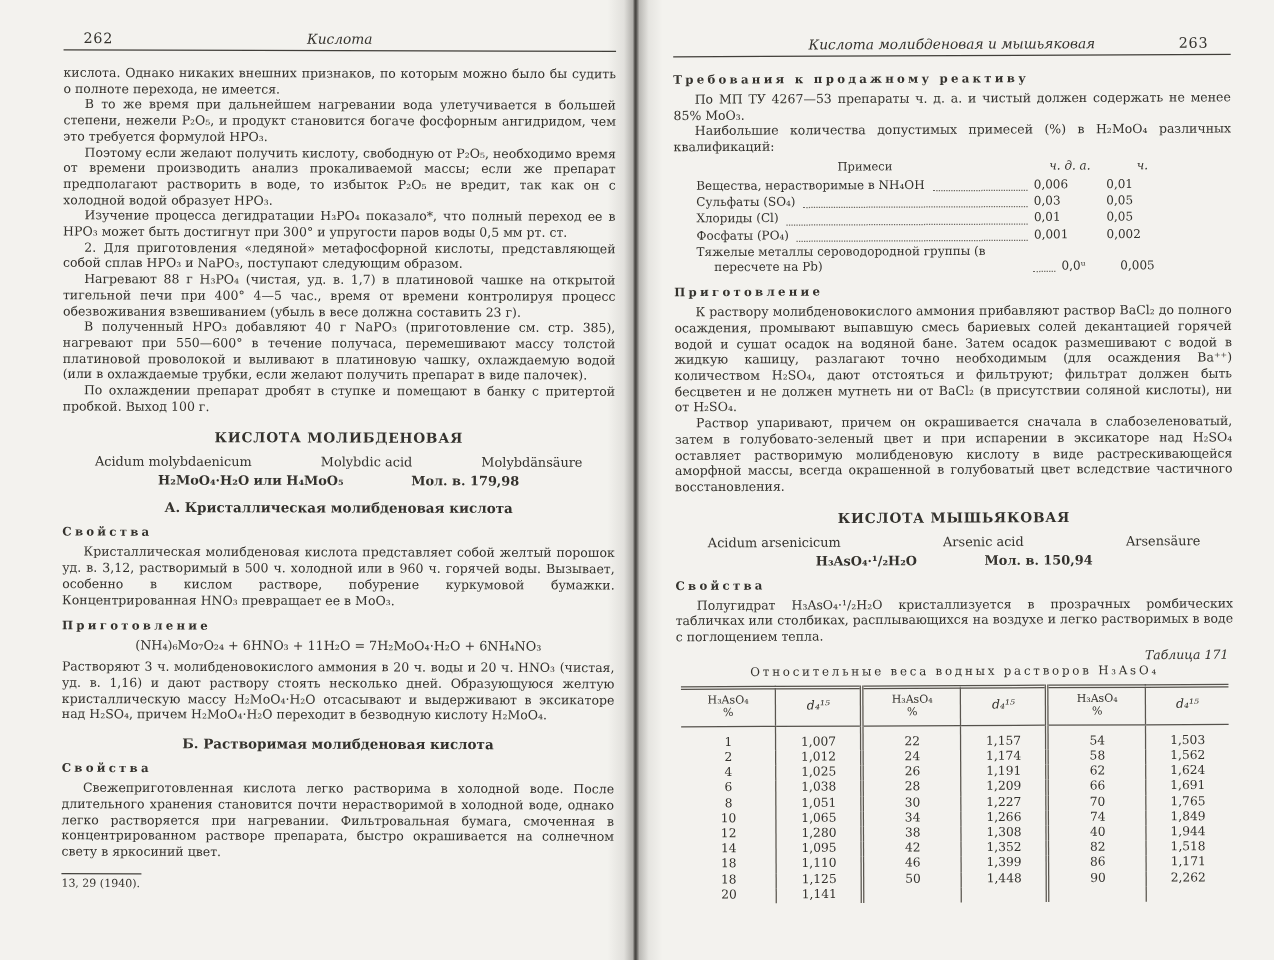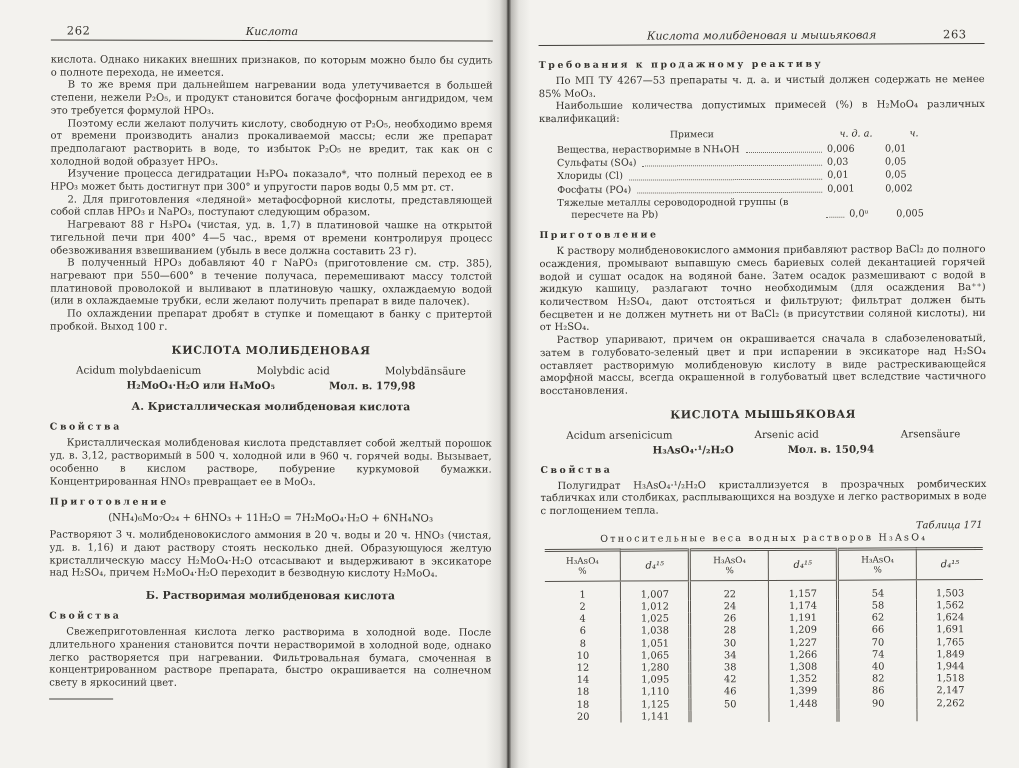--- a/index.html
+++ b/index.html
@@ -111,20 +111,21 @@
     <div class="spaced-head">Приготовление</div>
     <div class="equation">(NH₄)₆Mo₇O₂₄ + 6HNO₃ + 11H₂O = 7H₂MoO₄·H₂O + 6NH₄NO₃</div>
     <div class="para">Растворяют 3 ч. молибденовокислого аммония в 20 ч. воды и 20 ч. HNO₃ (чистая, уд. в. 1,16) и дают раствору стоять несколько дней. Образующуюся желтую кристаллическую массу H₂MoO₄·H₂O отсасывают и выдерживают в эксикаторе над H₂SO₄, причем H₂MoO₄·H₂O переходит в безводную кислоту H₂MoO₄.</div>
 
     <div class="sub-title">Б. Растворимая молибденовая кислота</div>
     <div class="spaced-head">Свойства</div>
     <div class="para indent">Свежеприготовленная кислота легко растворима в холодной воде. После длительного хранения становится почти нерастворимой в холодной воде, однако легко растворяется при нагревании. Фильтровальная бумага, смоченная в концентрированном растворе препарата, быстро окрашивается на солнечном свету в яркосиний цвет.</div>
 
     <div class="footnote">
       <div class="footnote-rule"></div>
+      <div class="fn2">13, 29 (1940).</div>
     </div>
   </div>
 
   <div class="page page-right">
     <div class="runhead">
       <span class="rtitle">Кислота молибденовая и мышьяковая</span>
       <span class="pageno">263</span>
     </div>
 
     <div class="spaced-head">Требования к продажному реактиву</div>
@@ -274,21 +275,21 @@
           <td class="v1">1,352</td>
           <td class="v2">82</td>
           <td class="v1">1,518</td>
         </tr>
         <tr>
           <td>18</td>
           <td class="v1">1,110</td>
           <td class="v2">46</td>
           <td class="v1">1,399</td>
           <td class="v2">86</td>
-          <td class="v1">2,147</td>
+          <td class="v1">1,171</td>
         </tr>
         <tr>
           <td>18</td>
           <td class="v1">1,125</td>
           <td class="v2">50</td>
           <td class="v1">1,448</td>
           <td class="v2">90</td>
           <td class="v1">2,262</td>
         </tr>
         <tr>

